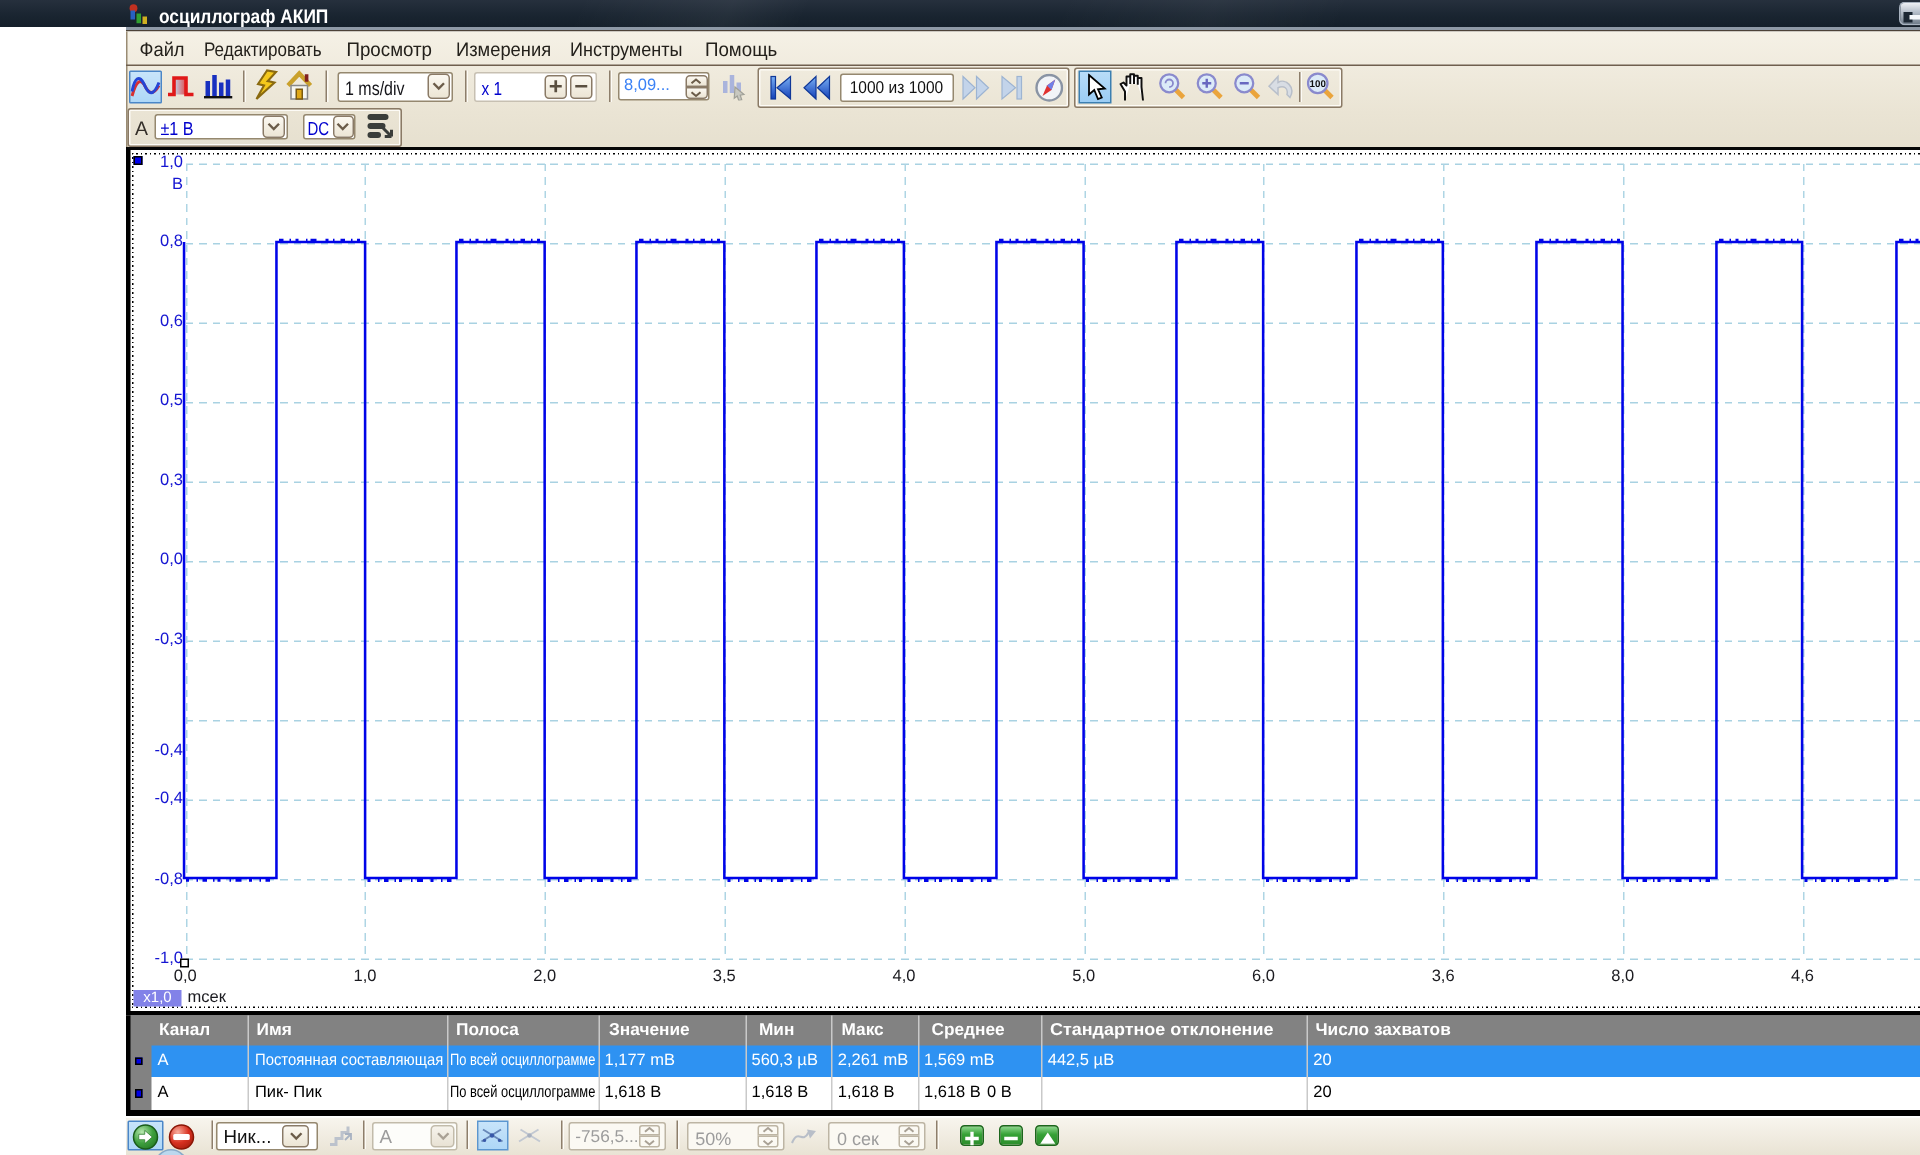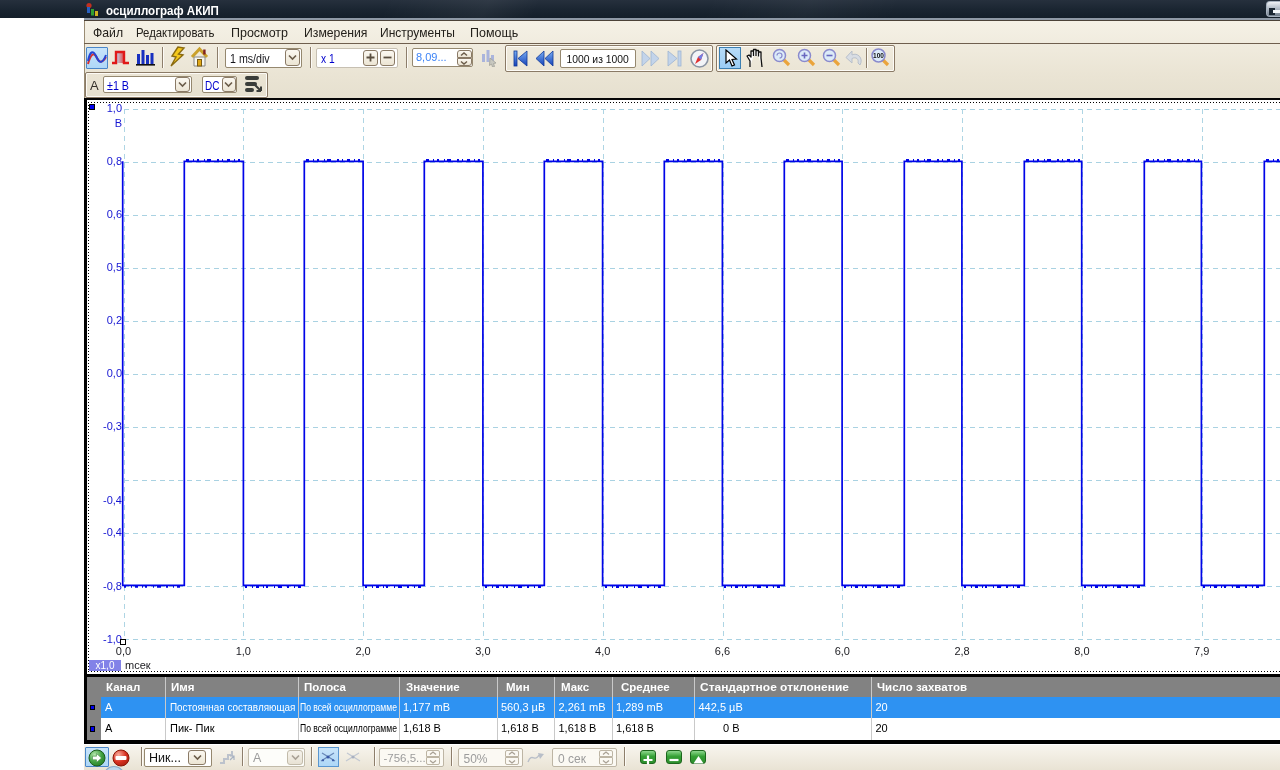--- a/index.html
+++ b/index.html
@@ -229,38 +229,38 @@
 <div class="ab vgrid" style="left:1201.7px;top:108.5px;height:530.5px"></div>
 <svg class="ab" style="left:87px;top:100px" width="1193" height="575" viewBox="87 100 1193 575">
  <path d="M122.7,161.3 V585.3 H184.3 V161.3 H243.4 V585.3 H304.3 V161.3 H363.1 V585.3 H424.3 V161.3 H482.9 V585.3 H544.3 V161.3 H602.6 V585.3 H664.3 V161.3 H722.4 V585.3 H784.3 V161.3 H842.1 V585.3 H904.3 V161.3 H961.9 V585.3 H1024.3 V161.3 H1081.7 V585.3 H1144.3 V161.3 H1201.4 V585.3 H1264.3 V161.3 H1280" fill="none" stroke="#0004e8" stroke-width="1.7"></path>
  <path d="M186,160.1 H241 M306,160.1 H361 M426,160.1 H481 M546,160.1 H601 M666,160.1 H720 M786,160.1 H840 M906,160.1 H960 M1026,160.1 H1080 M1146,160.1 H1199 M1266,160.1 H1280" fill="none" stroke="#0004e8" stroke-width="2" stroke-dasharray="3 4 1 3 2 5 1 2 4 6 2 3 1 4"></path>
  <path d="M124,586.8 H182 M245,587 H302 M365,587 H422 M485,587 H542 M605,587 H662 M724,587 H782 M844,587 H902 M964,587 H1022 M1084,587 H1142 M1203,587 H1262" fill="none" stroke="#0004e8" stroke-width="2" stroke-dasharray="2 5 1 3 3 4 1 2 2 6 1 3 4 5"></path>
 </svg>
 <div class="ylab" style="top:102.0px">1,0</div>
 <div class="ylab" style="top:155.1px">0,8</div>
 <div class="ylab" style="top:208.1px">0,6</div>
 <div class="ylab" style="top:261.1px">0,5</div>
-<div class="ylab" style="top:314.2px">0,2</div>
+<div class="ylab" style="top:314.2px">0,3</div>
 <div class="ylab" style="top:367.2px">0,0</div>
 <div class="ylab" style="top:420.3px">-0,3</div>
 <div class="ylab" style="top:494px">-0,4</div>
 <div class="ylab" style="top:526.4px">-0,4</div>
 <div class="ylab" style="top:579.5px">-0,8</div>
 <div class="ylab" style="top:632.5px">-1,0</div>
 <div class="ylab" style="top:116.5px">В</div>
 <div class="xlab" style="left:103.5px">0,0</div>
 <div class="xlab" style="left:223.3px">1,0</div>
 <div class="xlab" style="left:343.1px">2,0</div>
-<div class="xlab" style="left:462.9px">3,0</div>
+<div class="xlab" style="left:462.9px">3,5</div>
 <div class="xlab" style="left:582.7px">4,0</div>
-<div class="xlab" style="left:702.5px">6,6</div>
+<div class="xlab" style="left:702.5px">5,0</div>
 <div class="xlab" style="left:822.3px">6,0</div>
-<div class="xlab" style="left:942.1px">2,8</div>
+<div class="xlab" style="left:942.1px">3,6</div>
 <div class="xlab" style="left:1061.9px">8,0</div>
-<div class="xlab" style="left:1181.7px">7,9</div>
+<div class="xlab" style="left:1181.7px">4,6</div>
 <div class="ab" style="left:89px;top:104px;width:6px;height:6px;background:#0000ee;border:1px solid #000"></div>
 <div class="ab" style="left:119.5px;top:638.5px;width:6px;height:6px;background:#fff;border:1.5px solid #000"></div>
 <div class="ab" style="left:89px;top:659.5px;width:32px;height:11.5px;background:#8282e8;color:#fff;font-size:10px;text-align:center;line-height:11px">x1,0</div>
 <div class="ab" style="left:125px;top:659px;font-size:11px;color:#1b1b20">mсек</div>
 
 <div class="ab" style="left:84px;top:677px;width:1196px;height:67px;background:#828282;border-left:3px solid #000;border-bottom:4.5px solid #000"></div>
 <div class="ab thead" style="left:106px">Канал</div>
 <div class="ab thead" style="left:171px">Имя</div>
 <div class="ab thead" style="left:304px">Полоса</div>
 <div class="ab thead" style="left:406px">Значение</div>
@@ -280,31 +280,31 @@
 <div class="ab tsep" style="left:554px"></div>
 <div class="ab tsep" style="left:611.5px"></div>
 <div class="ab tsep" style="left:694px"></div>
 <div class="ab tsep" style="left:871px"></div>
 <div class="ab r1" style="left:105px">A</div>
 <div class="ab r1" style="left:170px;transform:scaleX(0.9);transform-origin:0 0;white-space:nowrap">Постоянная составляющая</div>
 <div class="ab r1" style="left:300px;transform:scaleX(0.78);transform-origin:0 0;white-space:nowrap">По всей осциллограмме</div>
 <div class="ab r1" style="left:403px">1,177 mB</div>
 <div class="ab r1" style="left:501px">560,3 µB</div>
 <div class="ab r1" style="left:558.5px">2,261 mB</div>
-<div class="ab r1" style="left:616px">1,289 mB</div>
+<div class="ab r1" style="left:616px">1,569 mB</div>
 <div class="ab r1" style="left:698.5px">442,5 µB</div>
 <div class="ab r1" style="left:875.5px">20</div>
 <div class="ab r2" style="left:105px">A</div>
 <div class="ab r2" style="left:170px">Пик- Пик</div>
 <div class="ab r2" style="left:300px;transform:scaleX(0.78);transform-origin:0 0;white-space:nowrap">По всей осциллограмме</div>
 <div class="ab r2" style="left:403px">1,618 В</div>
 <div class="ab r2" style="left:501px">1,618 В</div>
 <div class="ab r2" style="left:558.5px">1,618 В</div>
 <div class="ab r2" style="left:616px">1,618 В</div>
-<div class="ab r2" style="left:723px">0 В</div>
+<div class="ab r2" style="left:658px">0 В</div>
 <div class="ab r2" style="left:875.5px">20</div>
 
 <div class="ab" style="left:84px;top:744px;width:1196px;height:26px;background:linear-gradient(#f8f5ee,#e9e3d4);border-top:1px solid #fff"></div>
 <div class="ab" style="left:102.5px;top:766px;width:22px;height:11px;background:#bcd8ee;border:1px solid #88aac8;border-radius:11px 11px 0 0"></div>
 <div class="ab selbox" style="left:85px;top:746.5px;width:23.5px;height:20.5px"></div>
 <svg class="ab" style="left:88px;top:748.5px" width="18" height="18" viewBox="0 0 18 18">
  <radialGradient id="gr" cx="0.35" cy="0.3" r="0.9">
         <stop offset="0" stop-color="#b8e8b0"></stop>
         <stop offset="0.5" stop-color="#3fa03f"></stop>
         <stop offset="1" stop-color="#1d701d"></stop>

